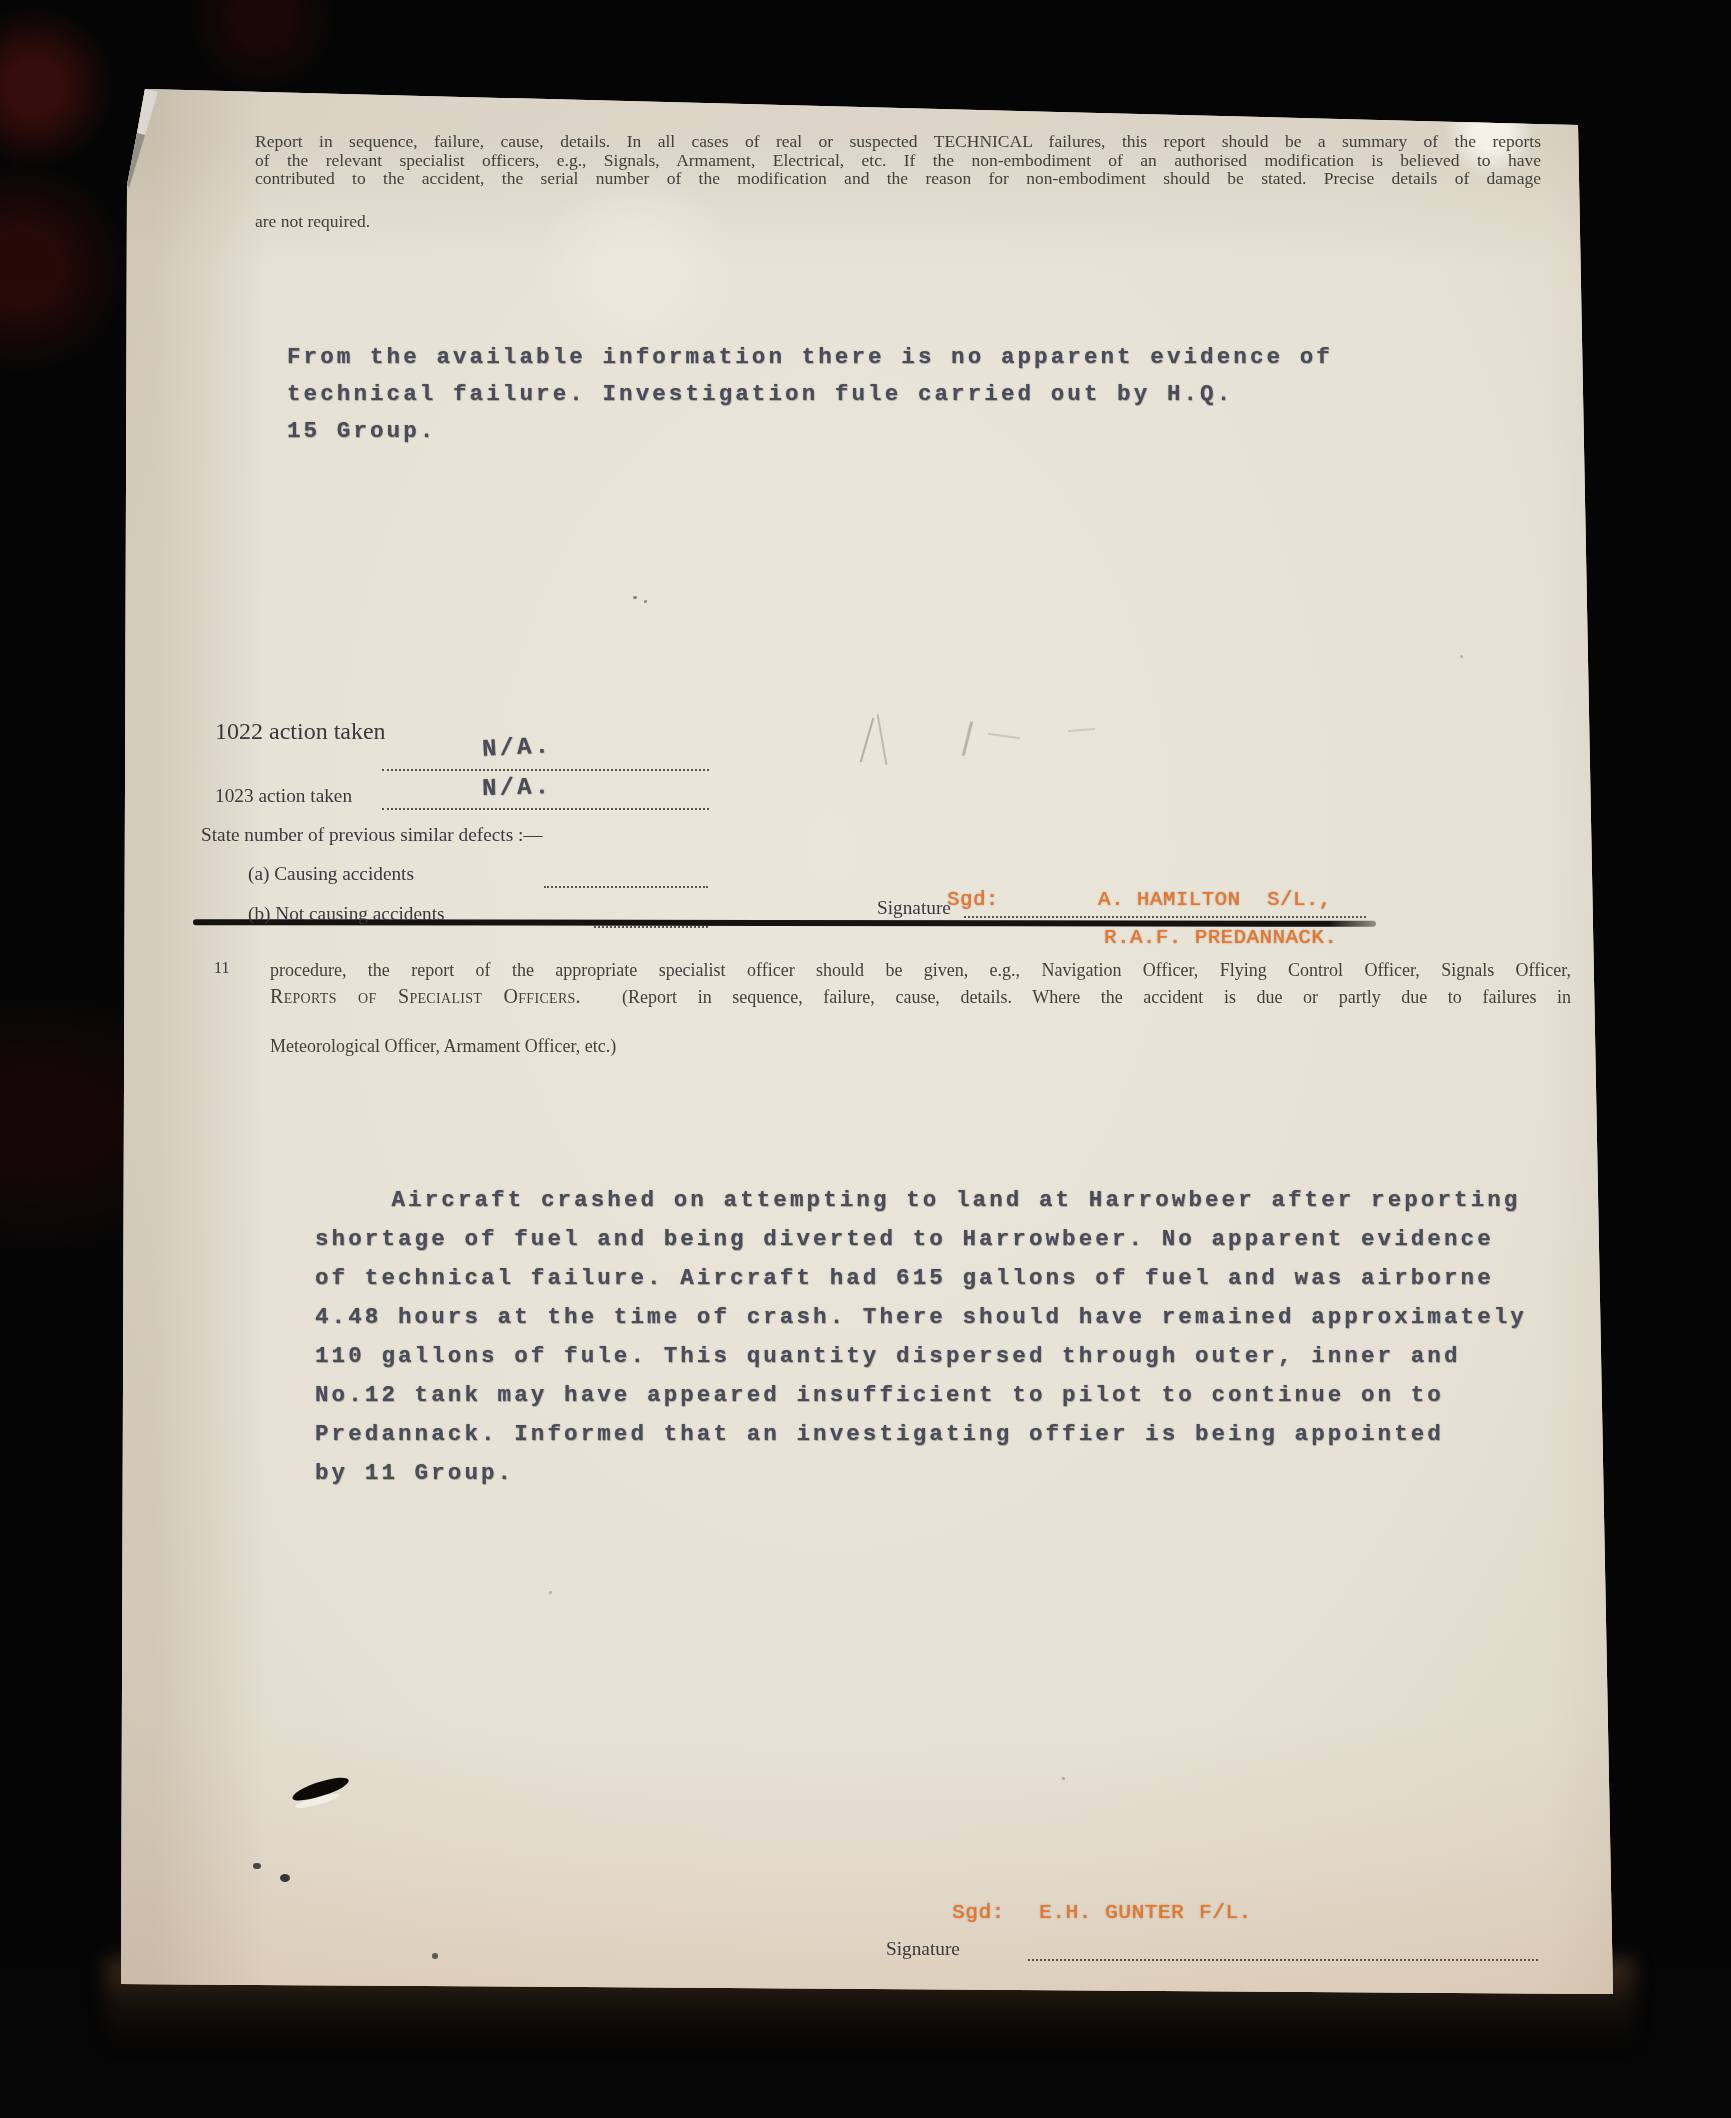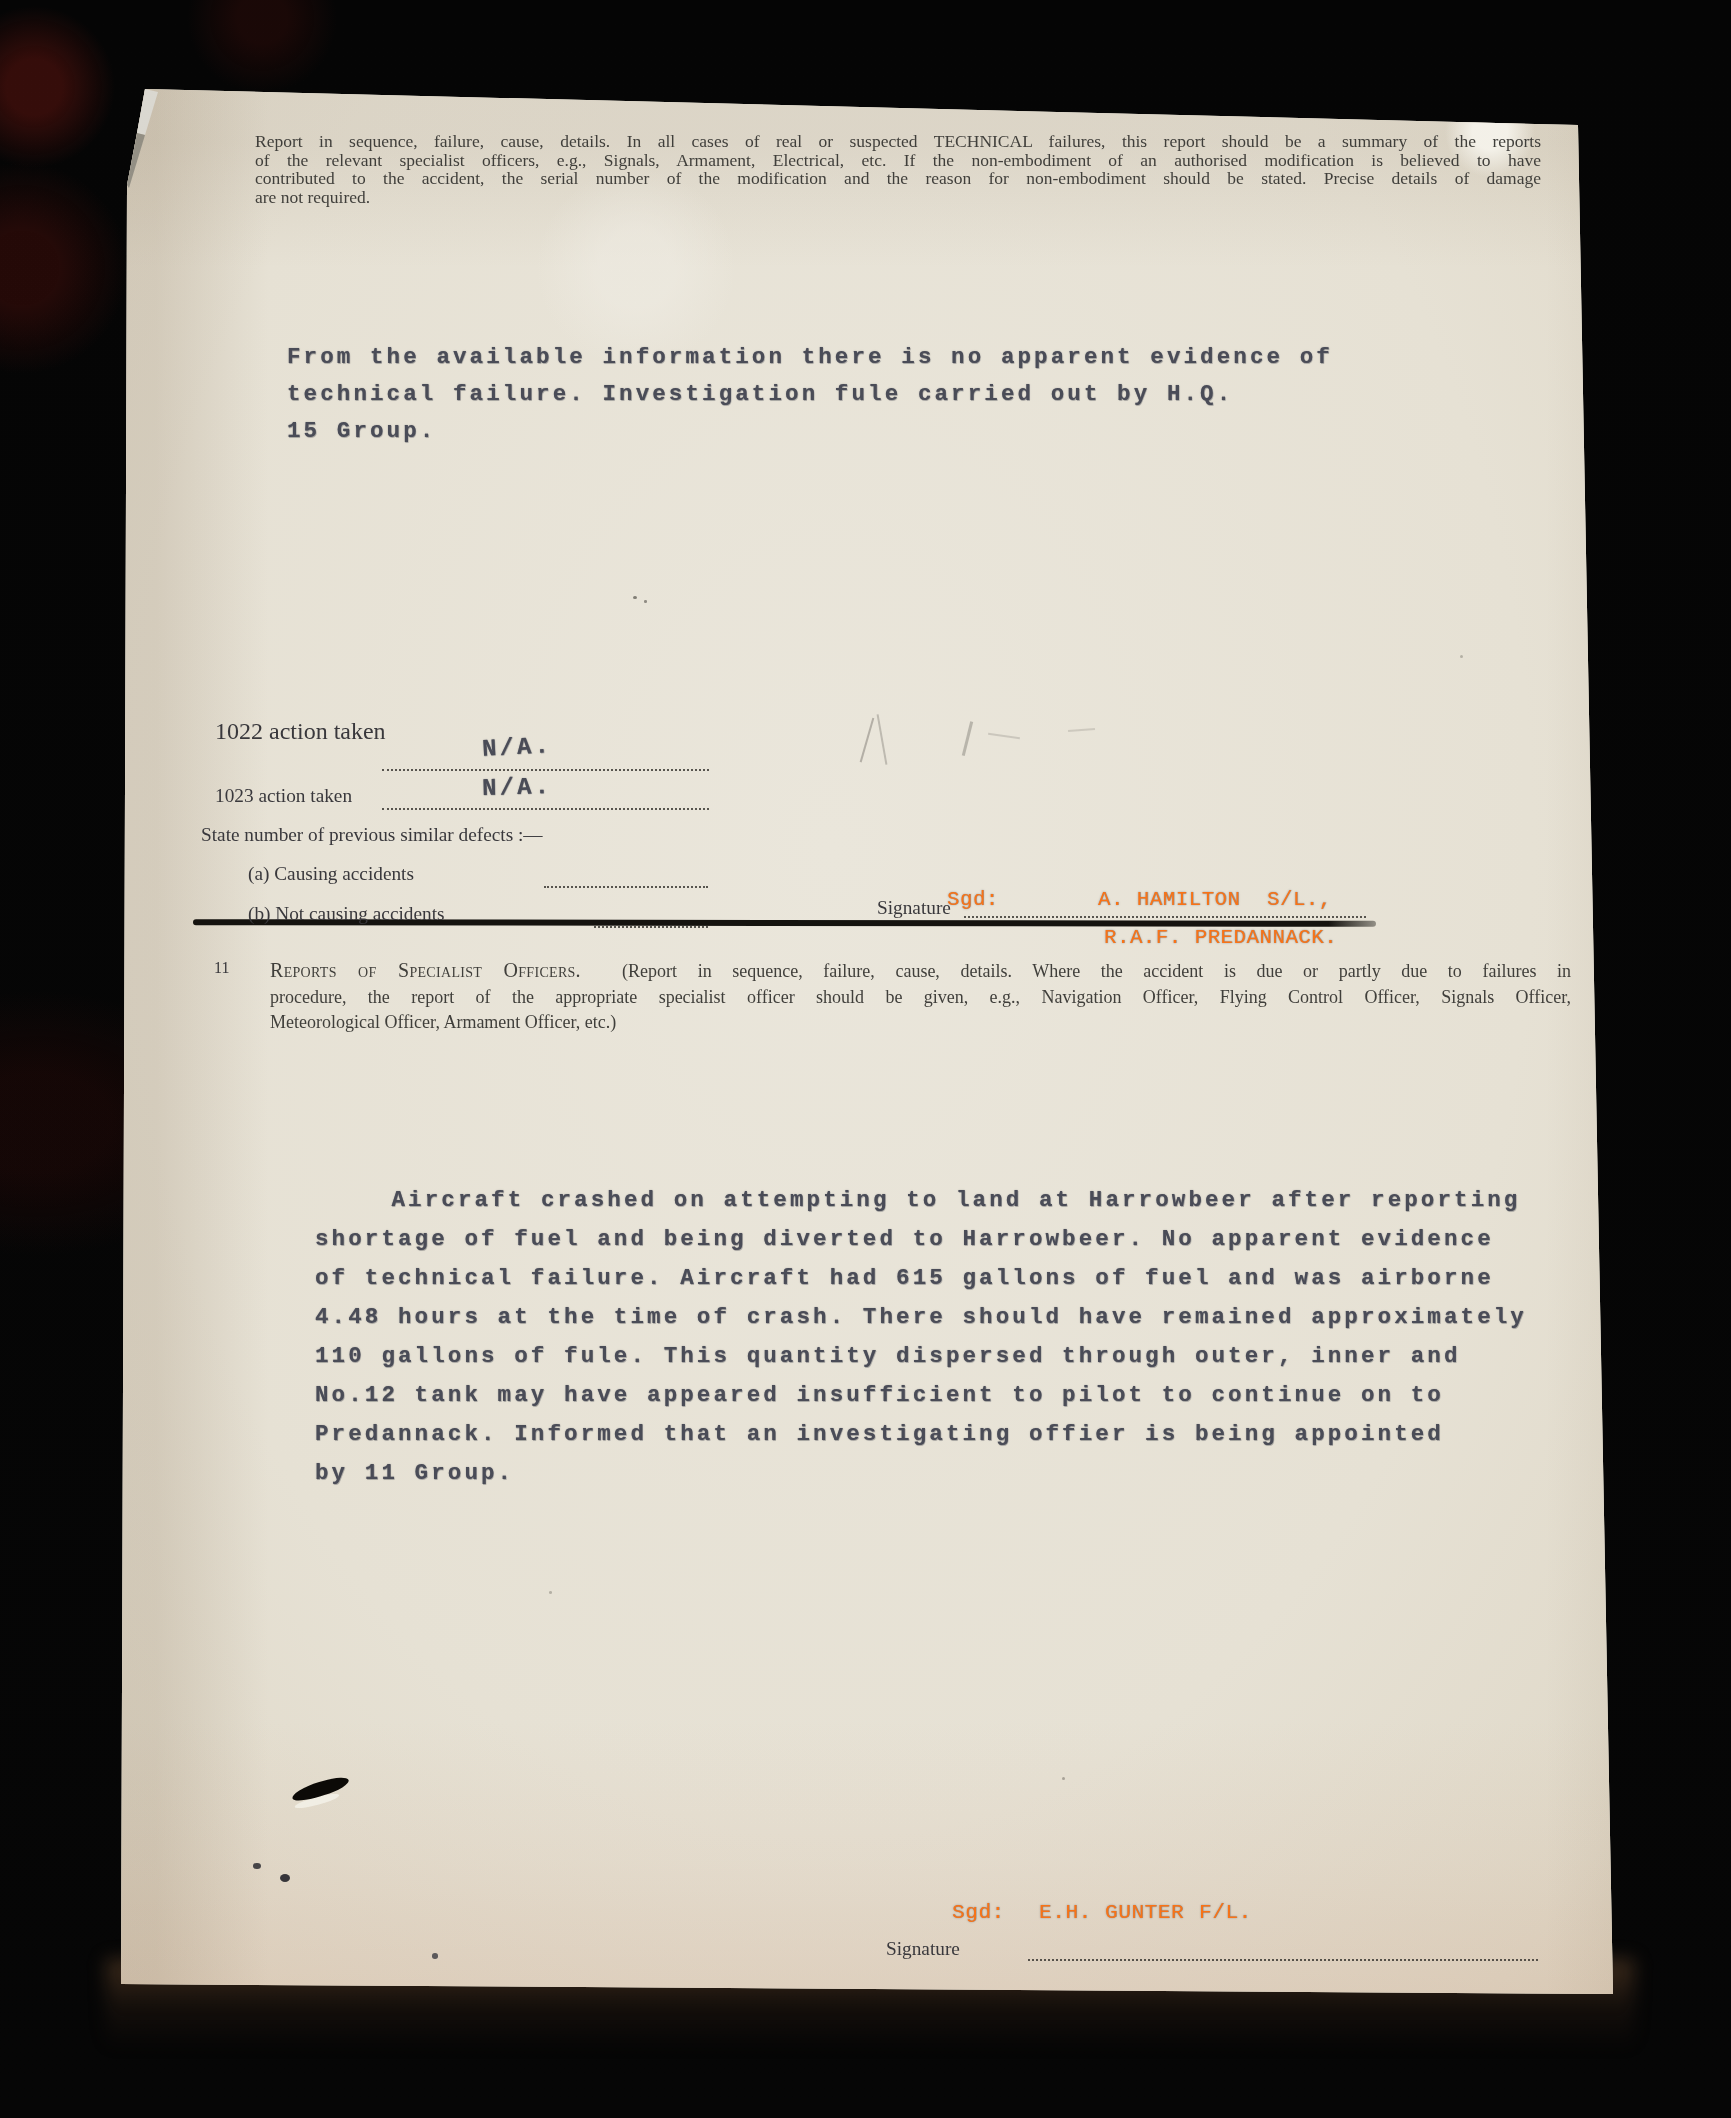--- a/index.html
+++ b/index.html
@@ -35,21 +35,21 @@
   .fold-flap{position:absolute;inset:0;z-index:3;
     clip-path:polygon(145px 89px,158px 92px,145px 135px,137px 133px);
     background:linear-gradient(115deg,#dcdad3,#bfbcb2);}
   .fold-shadow{position:absolute;inset:0;z-index:3;
     clip-path:polygon(137px 133px,145px 135px,129px 188px,127px 185px);
     background:linear-gradient(to bottom,#8f8b80,#c6c2b6);}
   .txt{position:absolute;white-space:nowrap;z-index:5;}
   .serif{font-family:"Liberation Serif", serif;color:#39383c;}
   .print-block{position:absolute;z-index:5;font-family:"Liberation Serif", serif;color:#403f3b;}
   .print-block .ln{text-align:justify;text-align-last:justify;}
-  .print-block .ln.last{text-align:left;text-align-last:left;}
+  .print-block .ln.last{text-align:left;text-align-last:left;margin-top:24px;}
   .typed{font-family:"Liberation Mono", monospace;font-weight:700;color:#4a4c57;
     letter-spacing:3.1px;
     text-shadow:0 0 1.2px rgba(74,76,87,.55), 0.6px 0.6px 0.6px rgba(60,62,72,.30);}
   .stamp{font-family:"Liberation Mono", monospace;font-weight:400;color:#f97316;
     letter-spacing:0.6px;font-size:20.6px;
     text-shadow:0 0 1.9px rgba(78,80,92,.55), 0.6px 0 0.6px rgba(78,80,92,.35);margin-left:27px;}
   .dots{position:absolute;z-index:4;border-bottom:2.5px dotted rgba(55,52,48,.82);}
   .rule{position:absolute;left:193px;top:920px;width:1183px;height:5.6px;z-index:4;
     background:linear-gradient(to right,#15130f 0 96%, rgba(21,19,15,.4));
     border-radius:3.1px;transform:rotate(.08deg);}
@@ -102,22 +102,22 @@
 <div class="dots" style="left:964px;top:897px;width:402px;height:18.7px;"></div>
 <div class="txt stamp" style="left:920px;top:888px;z-index:6;">Sgd:</div>
 <div class="txt stamp" style="left:1071px;top:888px;z-index:6;">A. HAMILTON</div>
 <div class="txt stamp" style="left:1240px;top:888px;z-index:6;">S/L.,</div>
 <div class="txt stamp" style="left:1077px;top:926px;z-index:6;">R.A.F. PREDANNACK.</div>
 
 <div class="rule"></div>
 
 <div class="txt serif" style="left:214px;top:959px;font-size:16px;">11</div>
 <div class="print-block" style="left:270px;top:958px;width:1301px;font-size:18px;line-height:25.6px;">
+  <div class="ln">procedure, the report of the appropriate specialist officer should be given, e.g., Navigation Officer, Flying Control Officer, Signals Officer,</div>
   <div class="ln"><span style="font-variant:small-caps;font-size:20px;letter-spacing:0.3px;">Reports of Specialist Officers.</span>&nbsp;&nbsp;<span>(Report in sequence, failure, cause, details.  Where the accident is due or partly due to failures in</span></div>
-  <div class="ln">procedure, the report of the appropriate specialist officer should be given, e.g., Navigation Officer, Flying Control Officer, Signals Officer,</div>
   <div class="ln last">Meteorological Officer, Armament Officer, etc.)</div>
 </div>
 
 <div class="txt typed" style="left:315px;top:1181px;font-size:22.5px;line-height:39px;">
   <div style="padding-left:70px;text-align:center;">Aircraft crashed on attempting to land at Harrowbeer after reporting</div>
   <div>shortage of fuel and being diverted to Harrowbeer.  No apparent evidence</div>
   <div>of technical failure.  Aircraft had 615 gallons of fuel and was airborne</div>
   <div>4.48 hours at the time of crash.  There should have remained approximately</div>
   <div>110 gallons of fule.  This quantity dispersed through outer, inner and</div>
   <div>No.12 tank may have appeared insufficient to pilot to continue on to</div>

